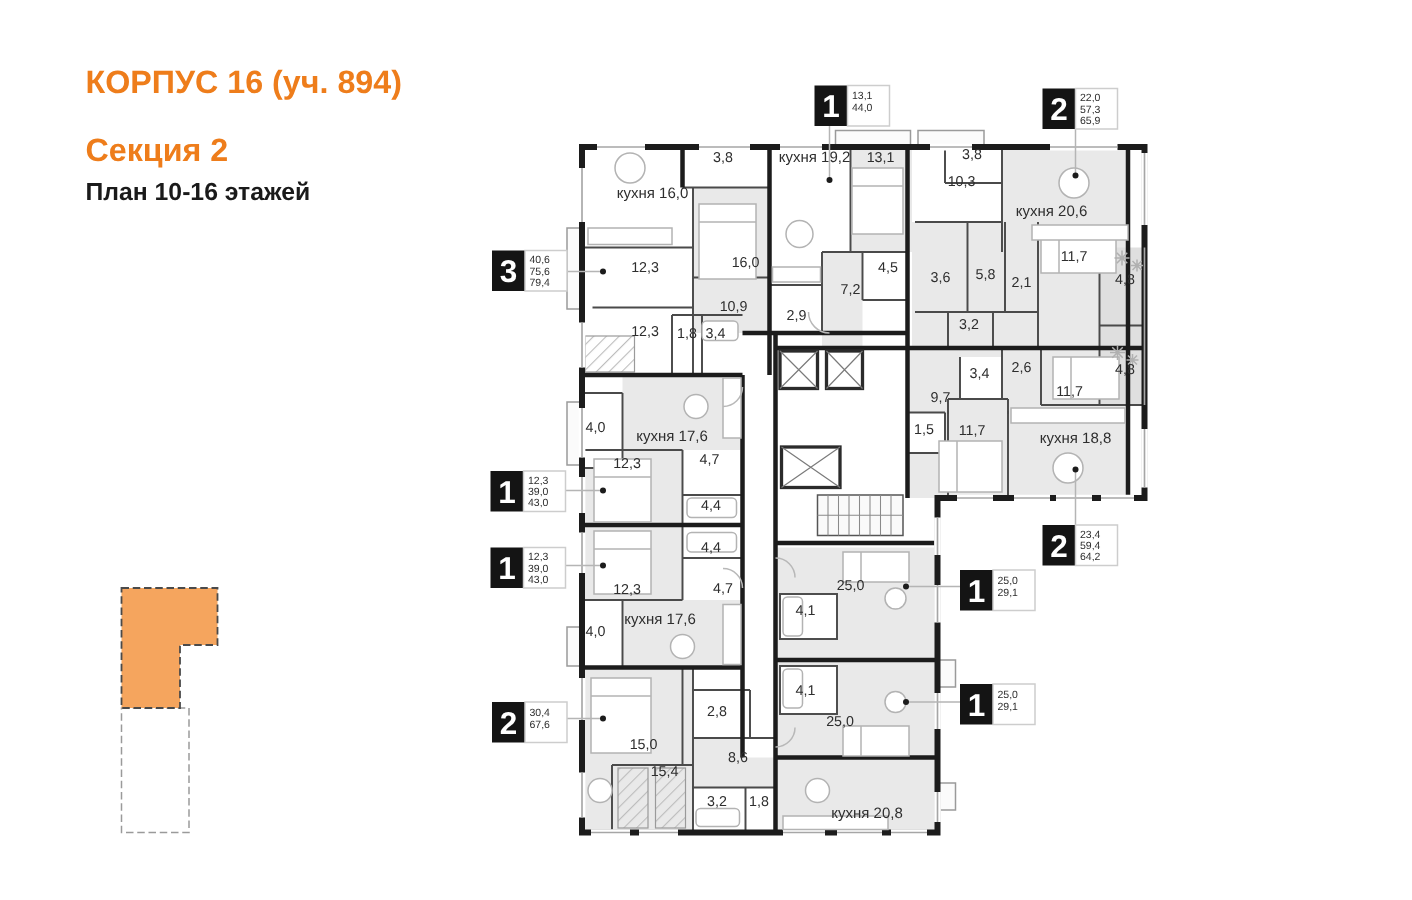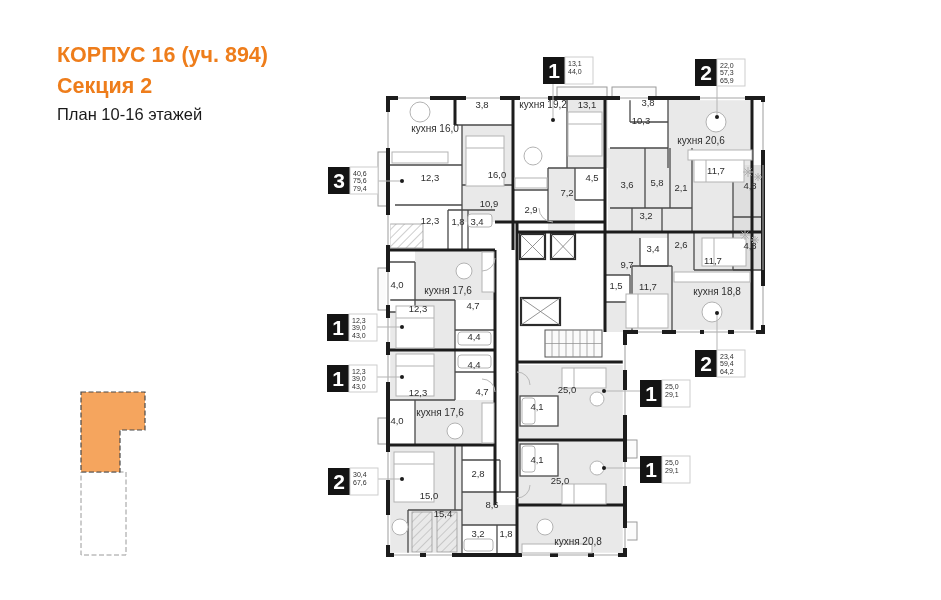--- a/index.html
+++ b/index.html
@@ -1,21 +1,21 @@
 <!DOCTYPE html>
 <html><head>
 <meta charset="utf-8">
 <style>
   html,body{margin:0;padding:0;background:#fff;}
   body{width:941px;height:600px;font-family:"Liberation Sans",sans-serif;}
   .stage{position:relative;width:854px;height:600px;background:#fff;overflow:hidden;}
   .title-block{position:absolute;left:57px;top:44px;}
   .title-line{color:#ee7d1b;font-size:21.5px;font-weight:700;line-height:1.05;}
-  .title-line.second{margin-top:8px;}
-  .subtitle-line{color:#1a1a1a;font-size:16.5px;font-weight:400;margin-top:9px;line-height:1.05;}
+  .title-line.second{margin-top:22px;}
+  .subtitle-line{color:#1a1a1a;font-size:16.5px;font-weight:700;margin-top:9px;line-height:1.05;}
   svg.plan-svg{position:absolute;left:0;top:0;}
   text{font-family:"Liberation Sans",sans-serif;}
 </style>
 </head>
 <body>
 
 <div class="stage">
 
   <div class="title-block">
     <div class="title-line">КОРПУС 16 (уч. 894)</div>

